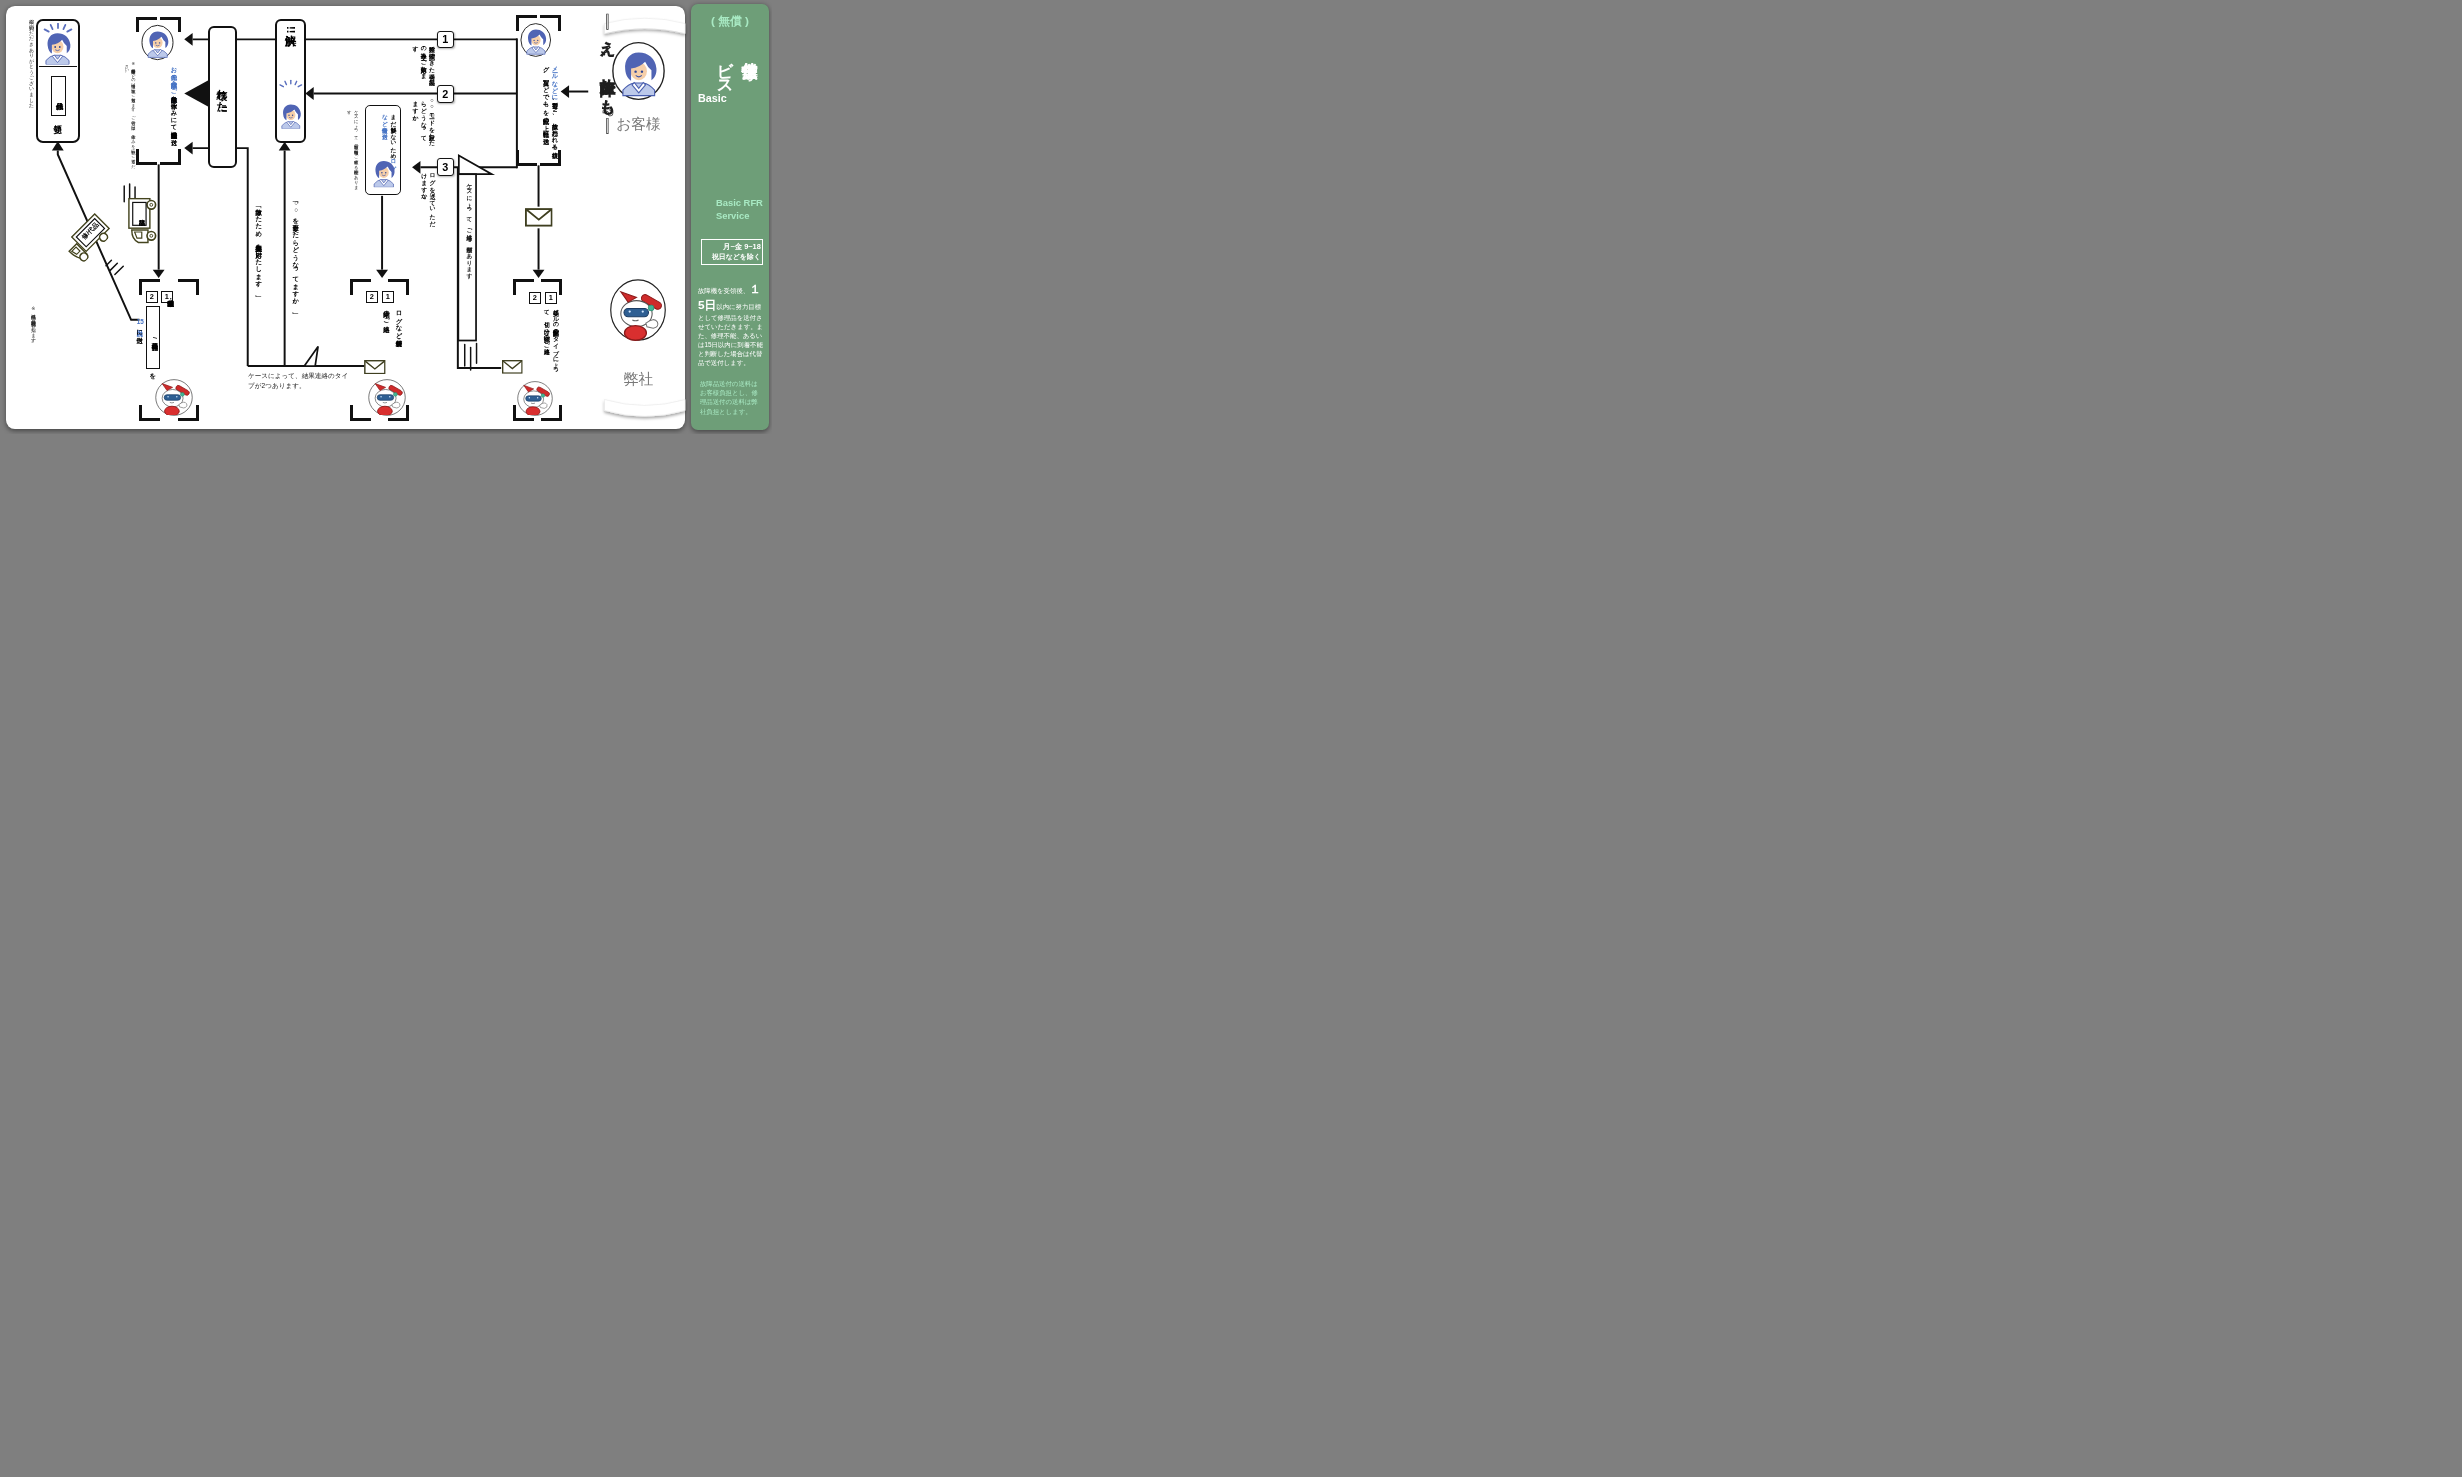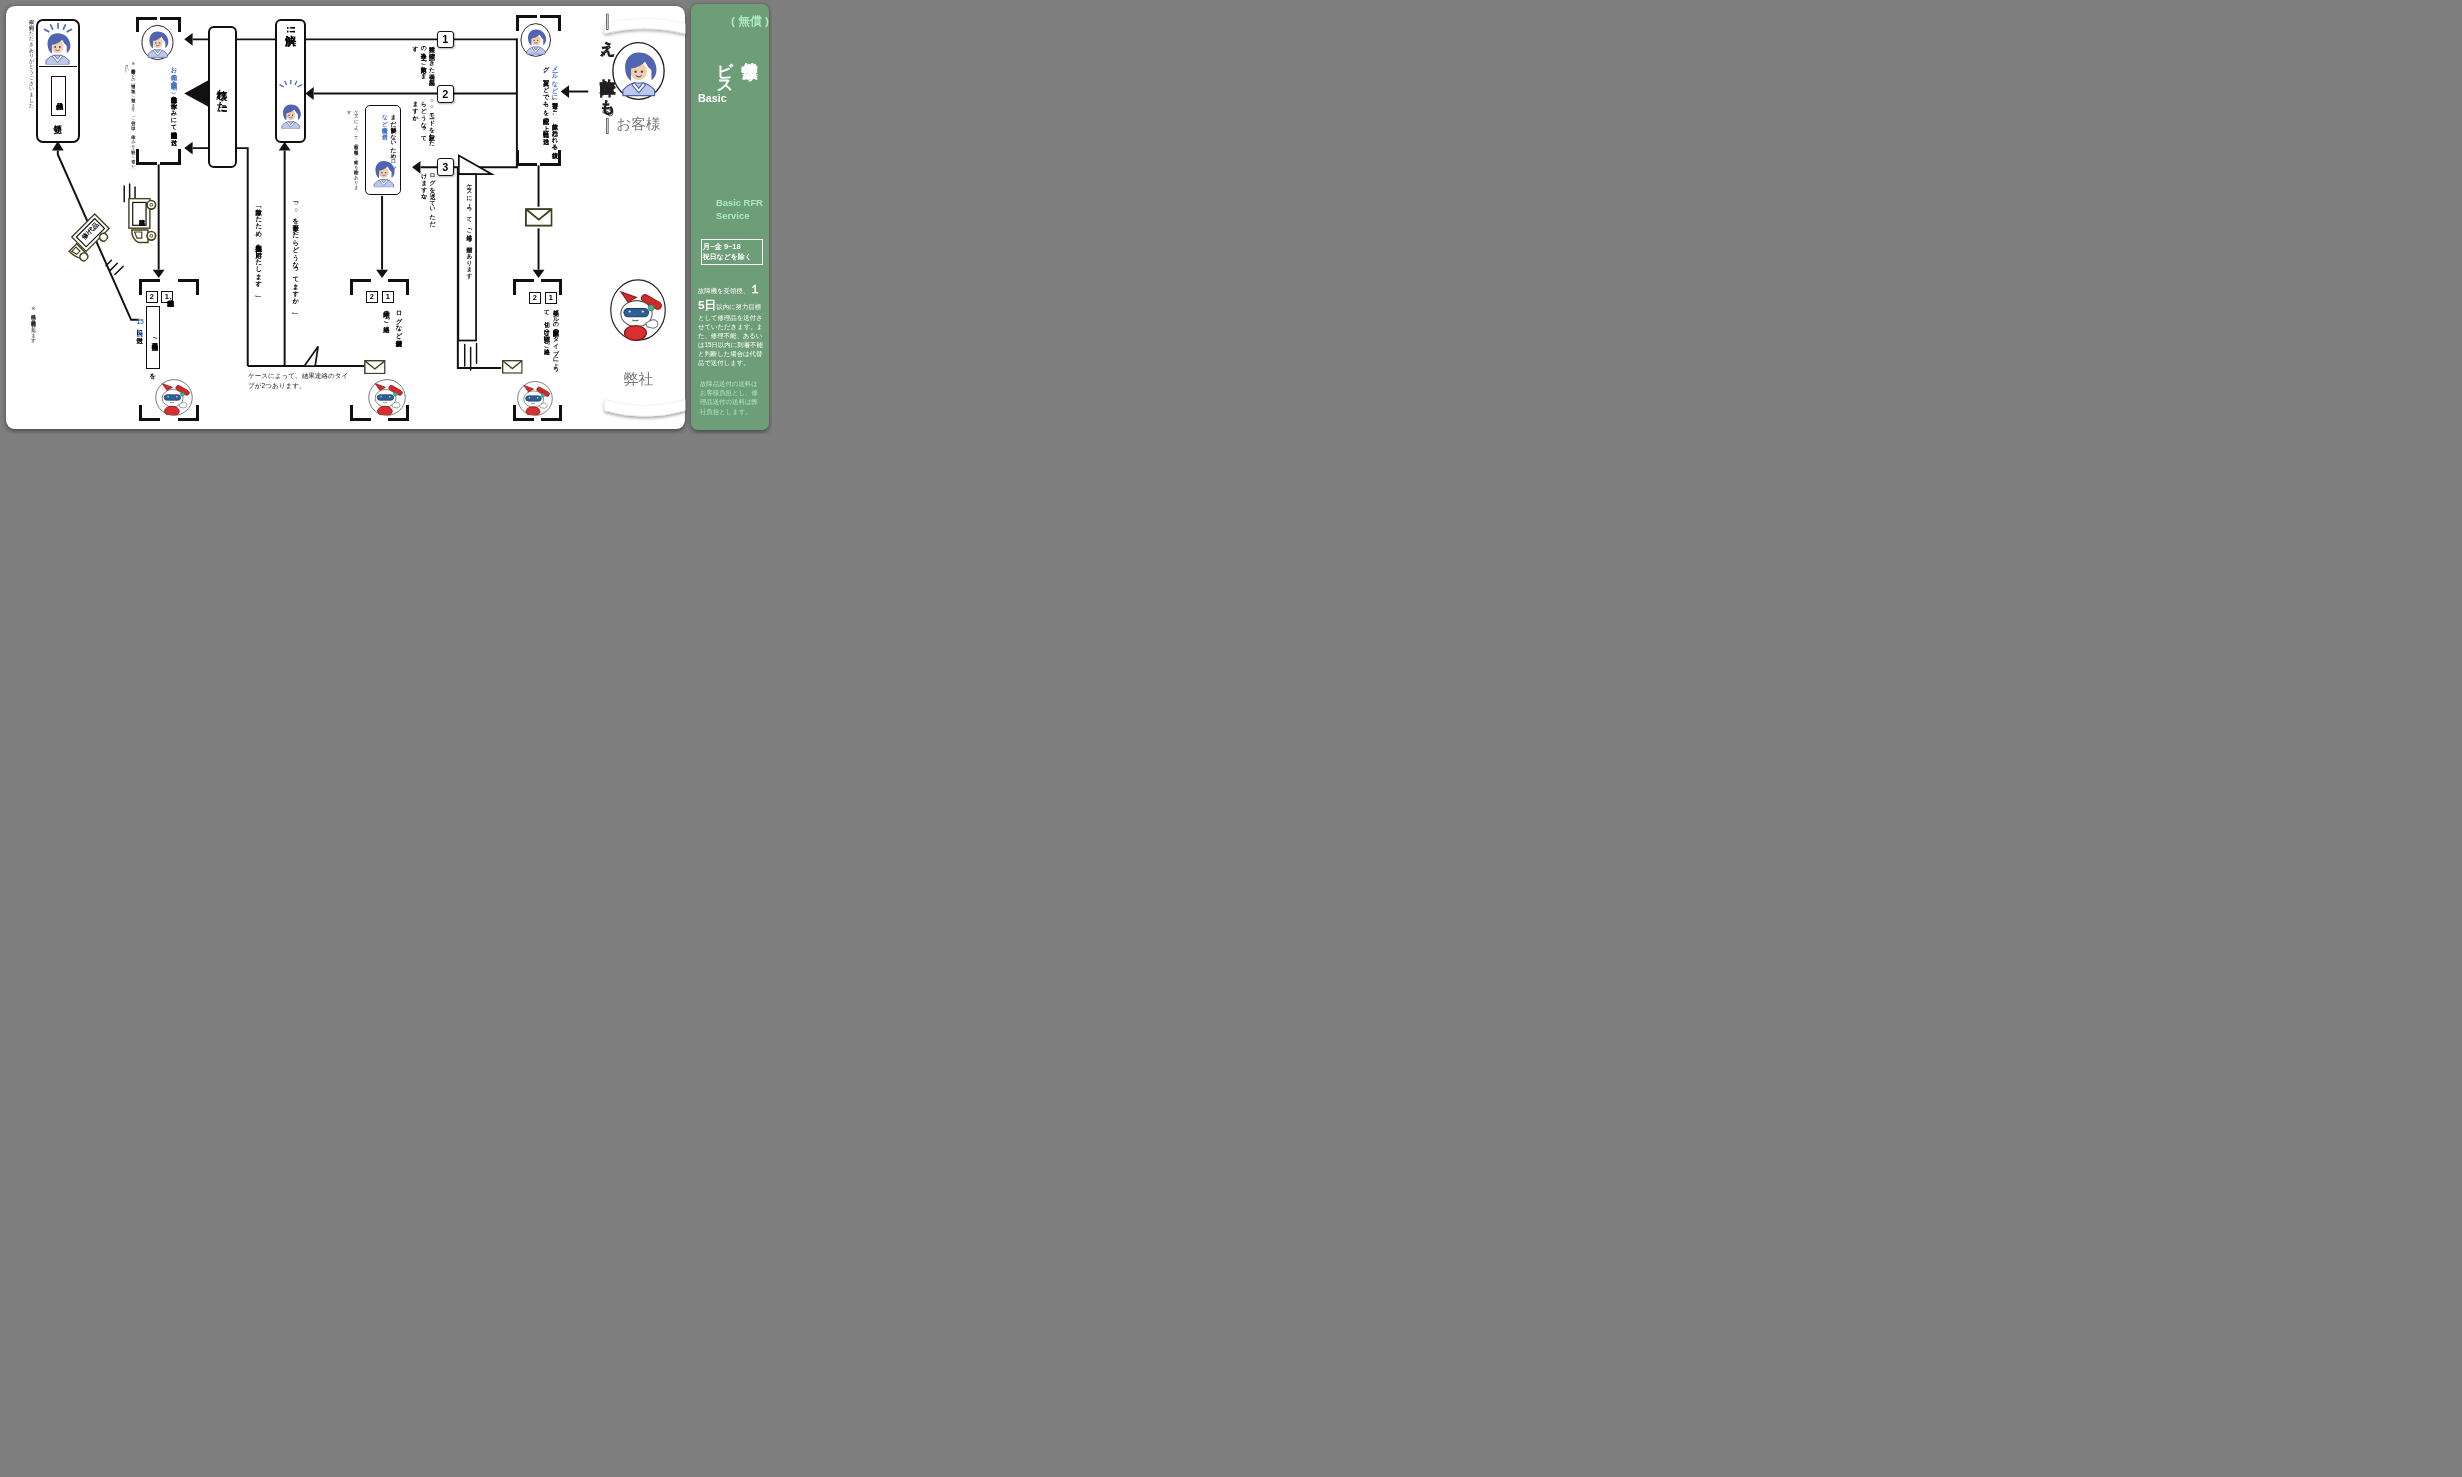--- a/index.html
+++ b/index.html
@@ -19,21 +19,21 @@
   .corner.tl{left:0;top:0;border-top:3.4px solid #111;border-left:3.4px solid #111;}
   .corner.tr{right:0;top:0;border-top:3.4px solid #111;border-right:3.4px solid #111;}
   .corner.bl{left:0;bottom:0;border-bottom:3.4px solid #111;border-left:3.4px solid #111;}
   .corner.br{right:0;bottom:0;border-bottom:3.4px solid #111;border-right:3.4px solid #111;}
   .rbox{position:absolute;background:#fff;border:2px solid #111;border-radius:5.9px;z-index:2;box-sizing:border-box;}
   .numbox{position:absolute;width:16.7px;height:17.7px;background:#fff;border:1.5px solid #151515;border-radius:3px;display:flex;align-items:center;justify-content:center;font-size:10.8px;font-weight:700;z-index:2;box-shadow:0.5px 1px 2px rgba(0,0,0,.3);box-sizing:border-box;}
   .numsm{position:absolute;width:11.8px;height:11.8px;background:#fff;border:1.2px solid #111;display:flex;align-items:center;justify-content:center;font-size:7.4px;font-weight:700;z-index:2;box-sizing:border-box;}
   .note{position:absolute;color:#1c1c1c;z-index:2;}
   .glabel{position:absolute;color:#787878;text-align:center;z-index:2;}
   .outline-txt{color:#fff;-webkit-text-stroke:0.7px #1f1f1f;}
-  .hoursbox{position:absolute;border:1.5px solid #fff;color:#fff;text-align:left;font-weight:700;z-index:2;}
+  .hoursbox{position:absolute;border:1.5px solid #fff;color:#fff;text-align:right;font-weight:700;z-index:2;}
   .lgreen{color:#a8e9c3;}
   .white{color:#fff;}
 </style>
 </head>
 <body>
 
 <div id="app">
 
   <svg width="0" height="0" style="position:absolute">
     <defs>
@@ -336,21 +336,21 @@
       <use href="#env"></use>
     </svg>
   <svg class="abs z2" style="left:517px;top:379px;" width="36" height="39" viewBox="0 0 100 100">
     <ellipse cx="50" cy="50" rx="48" ry="47" fill="#fff" stroke="#222" stroke-width="1.6"></ellipse>
     <g transform="translate(4,4) scale(0.92)">
         <use href="#robot"></use>
       </g>
   </svg>
 
   <div class="gpanel">
-    <div class="abs lgreen" style="left:0;top:9.8px;width:78px;text-align:right;font-size:11.8px;font-weight:600;">( 無償 )</div>
+    <div class="abs lgreen" style="left:0;top:9.8px;width:78px;text-align:left;font-size:11.8px;font-weight:600;padding-left:20px;">( 無償 )</div>
     <div class="abs vtext white bold" style="right:6.9px;top:46px;width:54px;height:133px;font-size:16.3px;line-height:1.5;">
       <span>無償保守サー</span><br>
       <span>ビス</span>
     </div>
     <div class="abs white bold" style="left:6.9px;top:88px;font-size:10.8px;">Basic</div>
     <div class="abs lgreen" style="left:25px;top:193px;width:47px;font-size:9.4px;line-height:1.35;font-weight:600;">Basic RFR Service</div>
     <div class="hoursbox" style="left:9.8px;top:235px;width:58px;padding:2px 1px;">
       <div style="font-size:7.4px;">月~金 9~18</div>
       <div style="font-size:6.9px;">祝日などを除く</div>
     </div>

